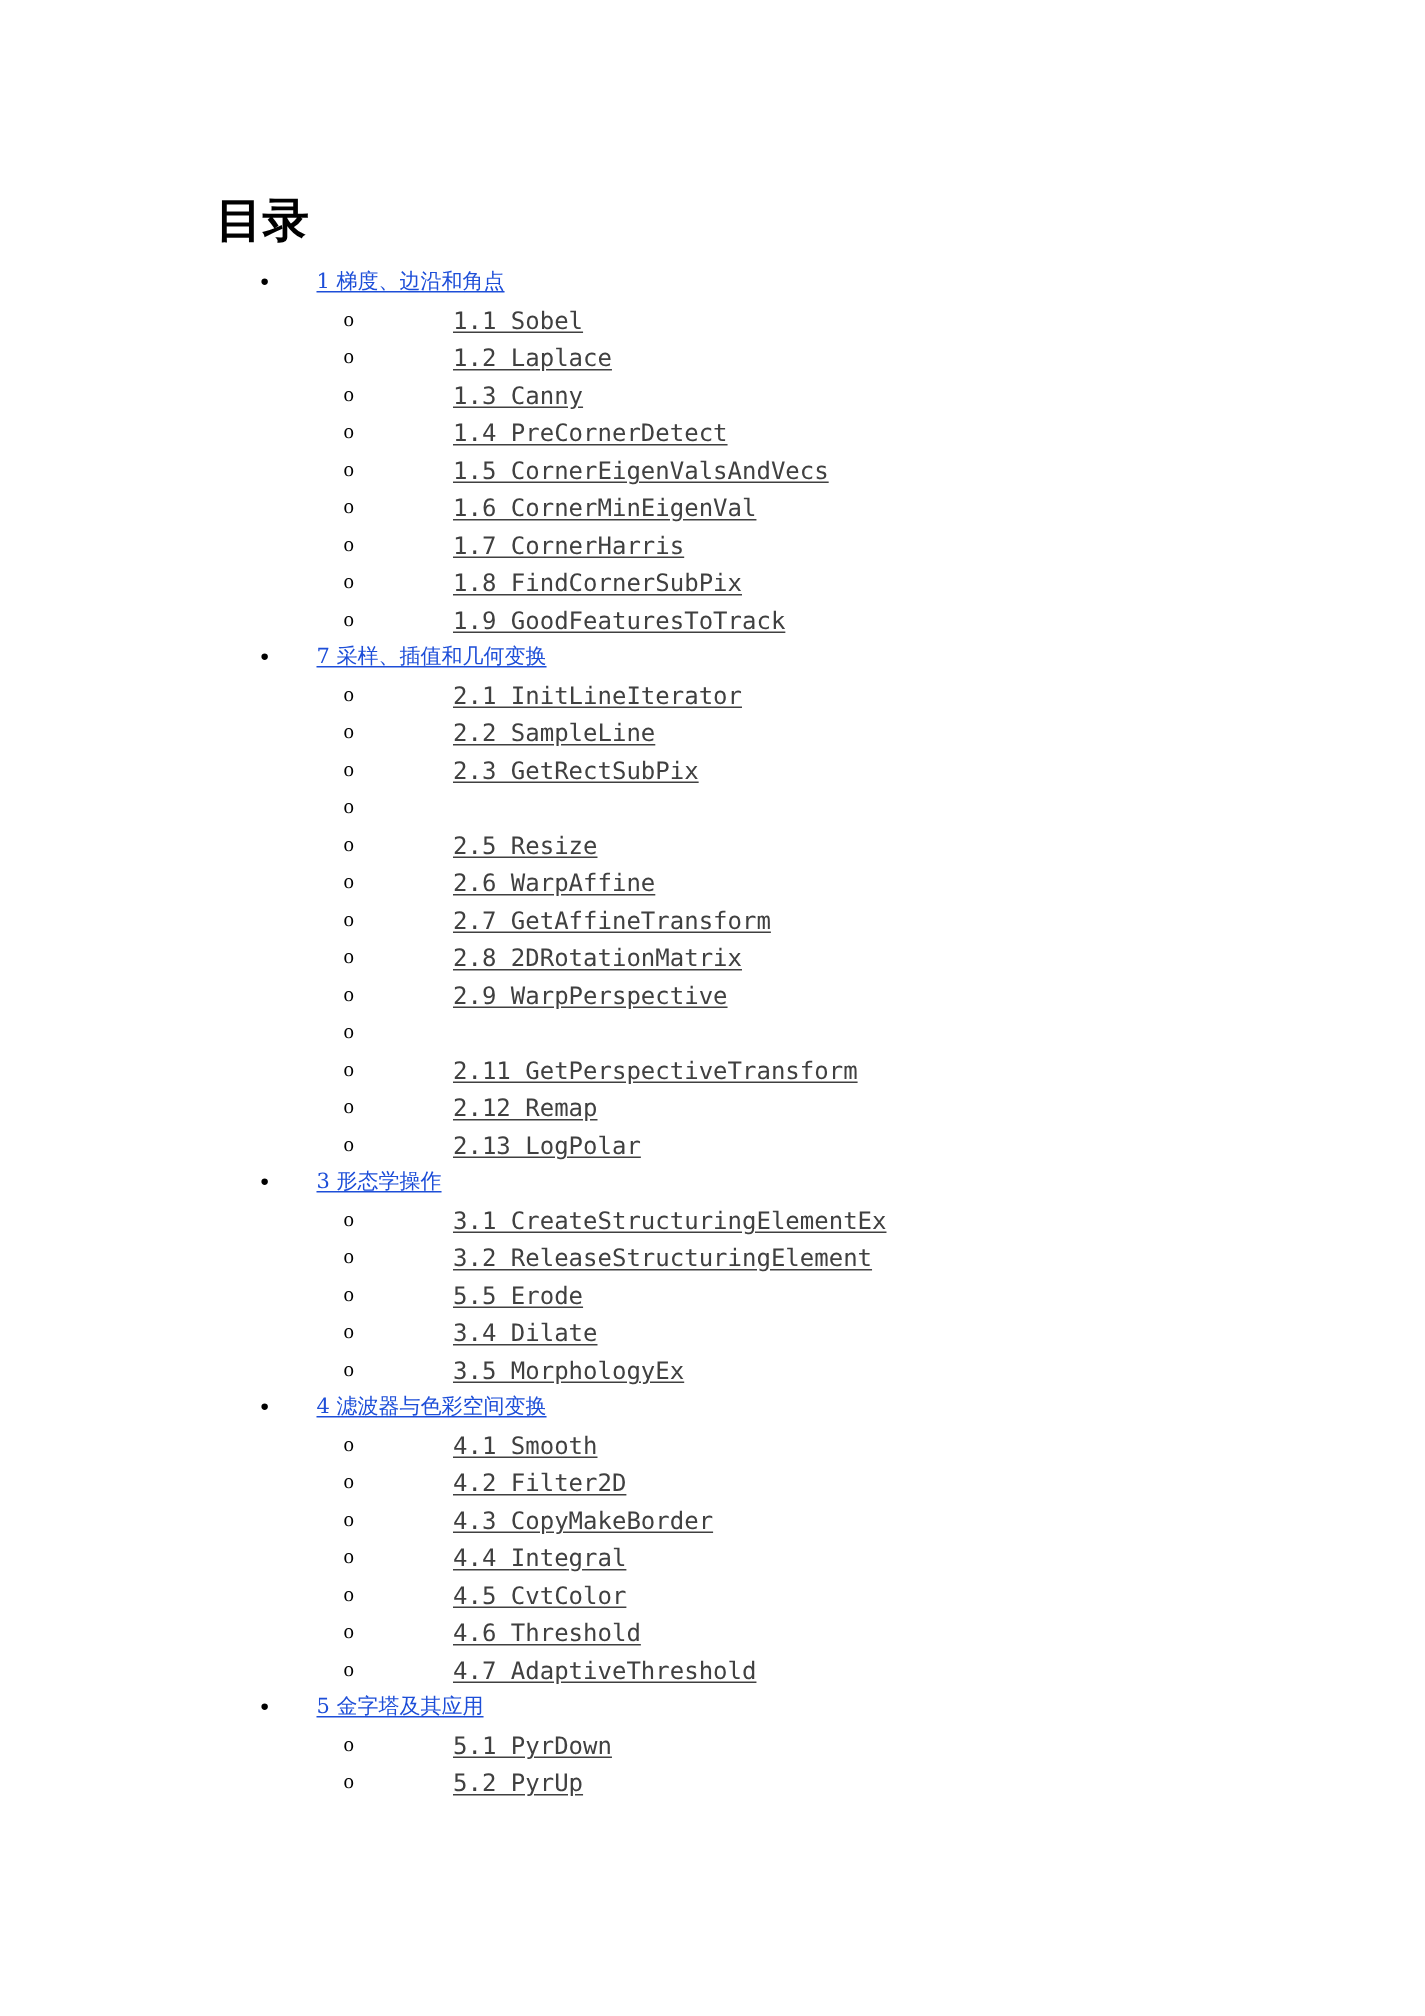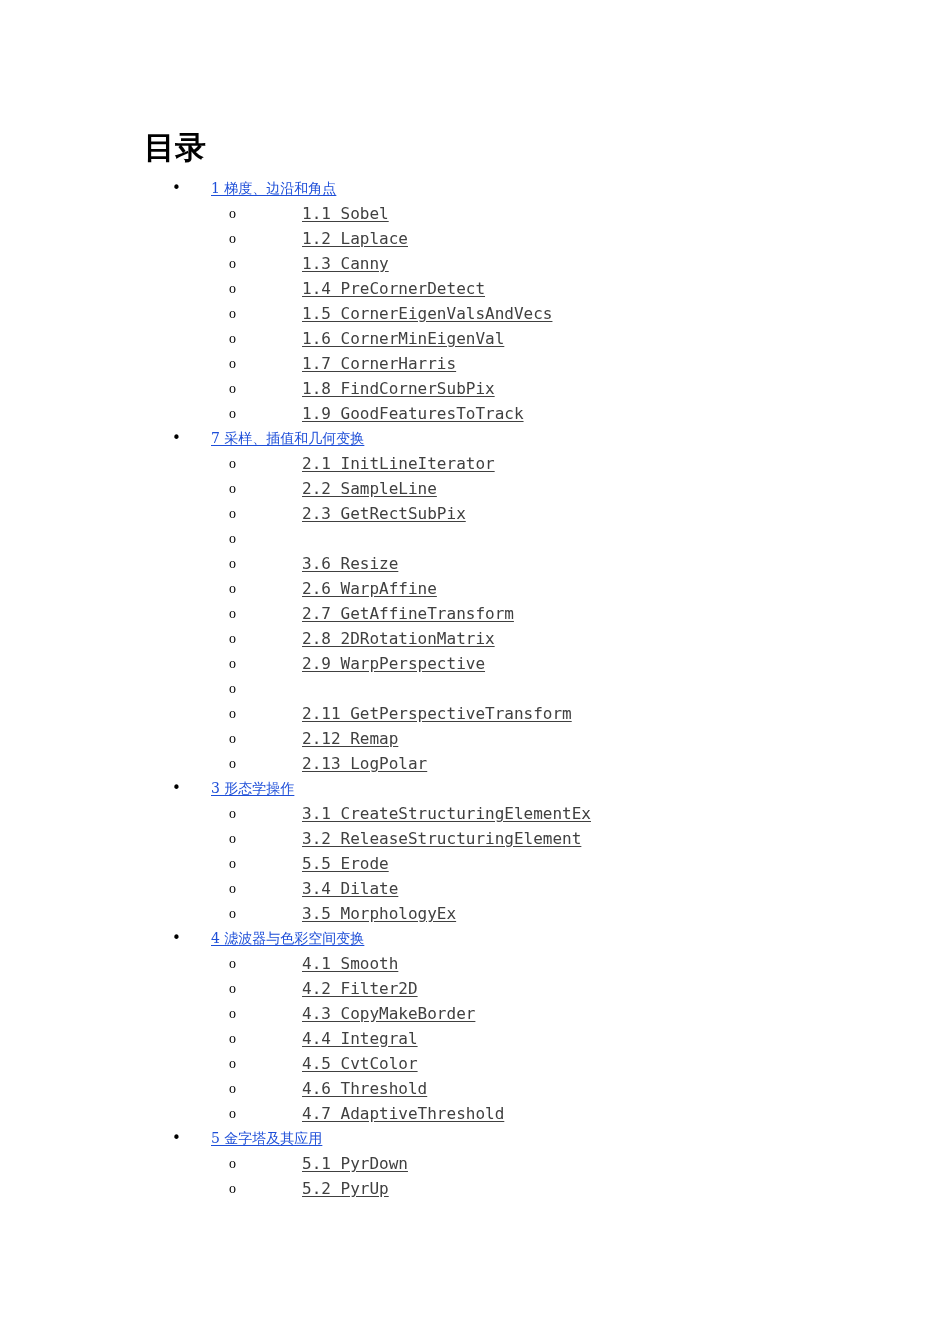--- a/index.html
+++ b/index.html
@@ -158,21 +158,21 @@
       </div>
       <div class="toc-row lvl2">
         <span class="marker">o</span>
         <a class="entry">2.3 GetRectSubPix</a>
       </div>
       <div class="toc-row lvl2">
         <span class="marker">o</span>
       </div>
       <div class="toc-row lvl2">
         <span class="marker">o</span>
-        <a class="entry">3.6 Resize</a>
+        <a class="entry">2.5 Resize</a>
       </div>
       <div class="toc-row lvl2">
         <span class="marker">o</span>
         <a class="entry">2.6 WarpAffine</a>
       </div>
       <div class="toc-row lvl2">
         <span class="marker">o</span>
         <a class="entry">2.7 GetAffineTransform</a>
       </div>
       <div class="toc-row lvl2">

